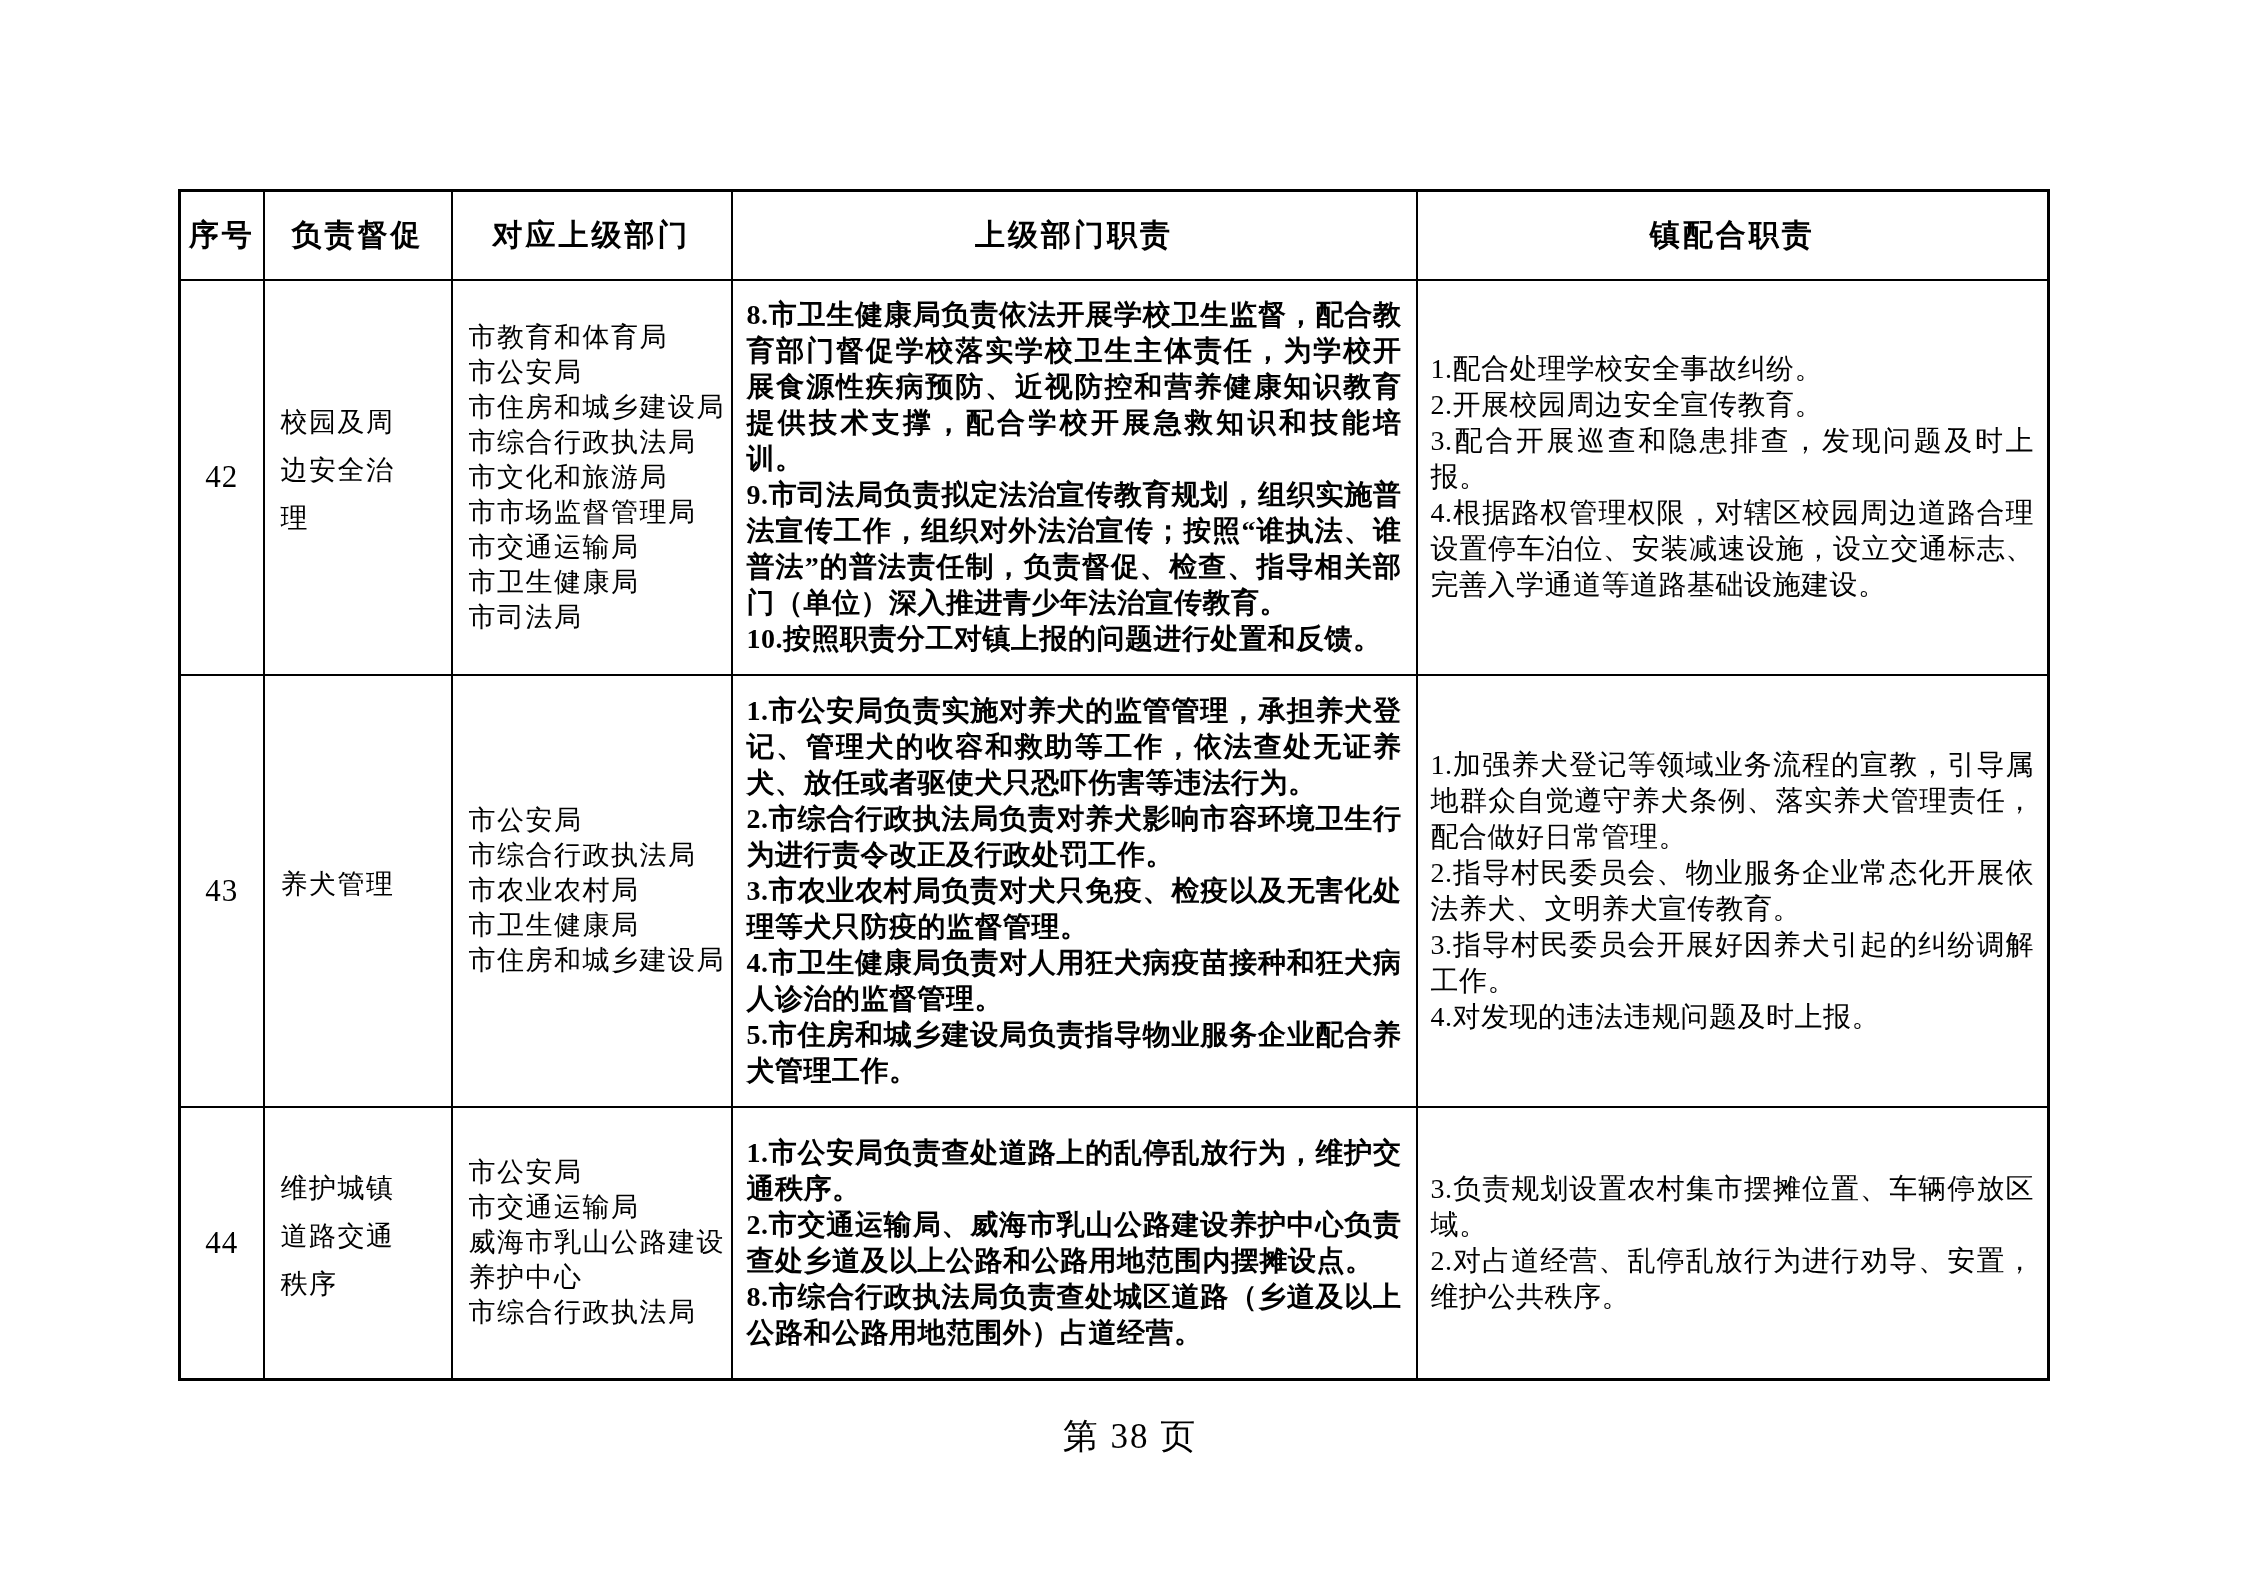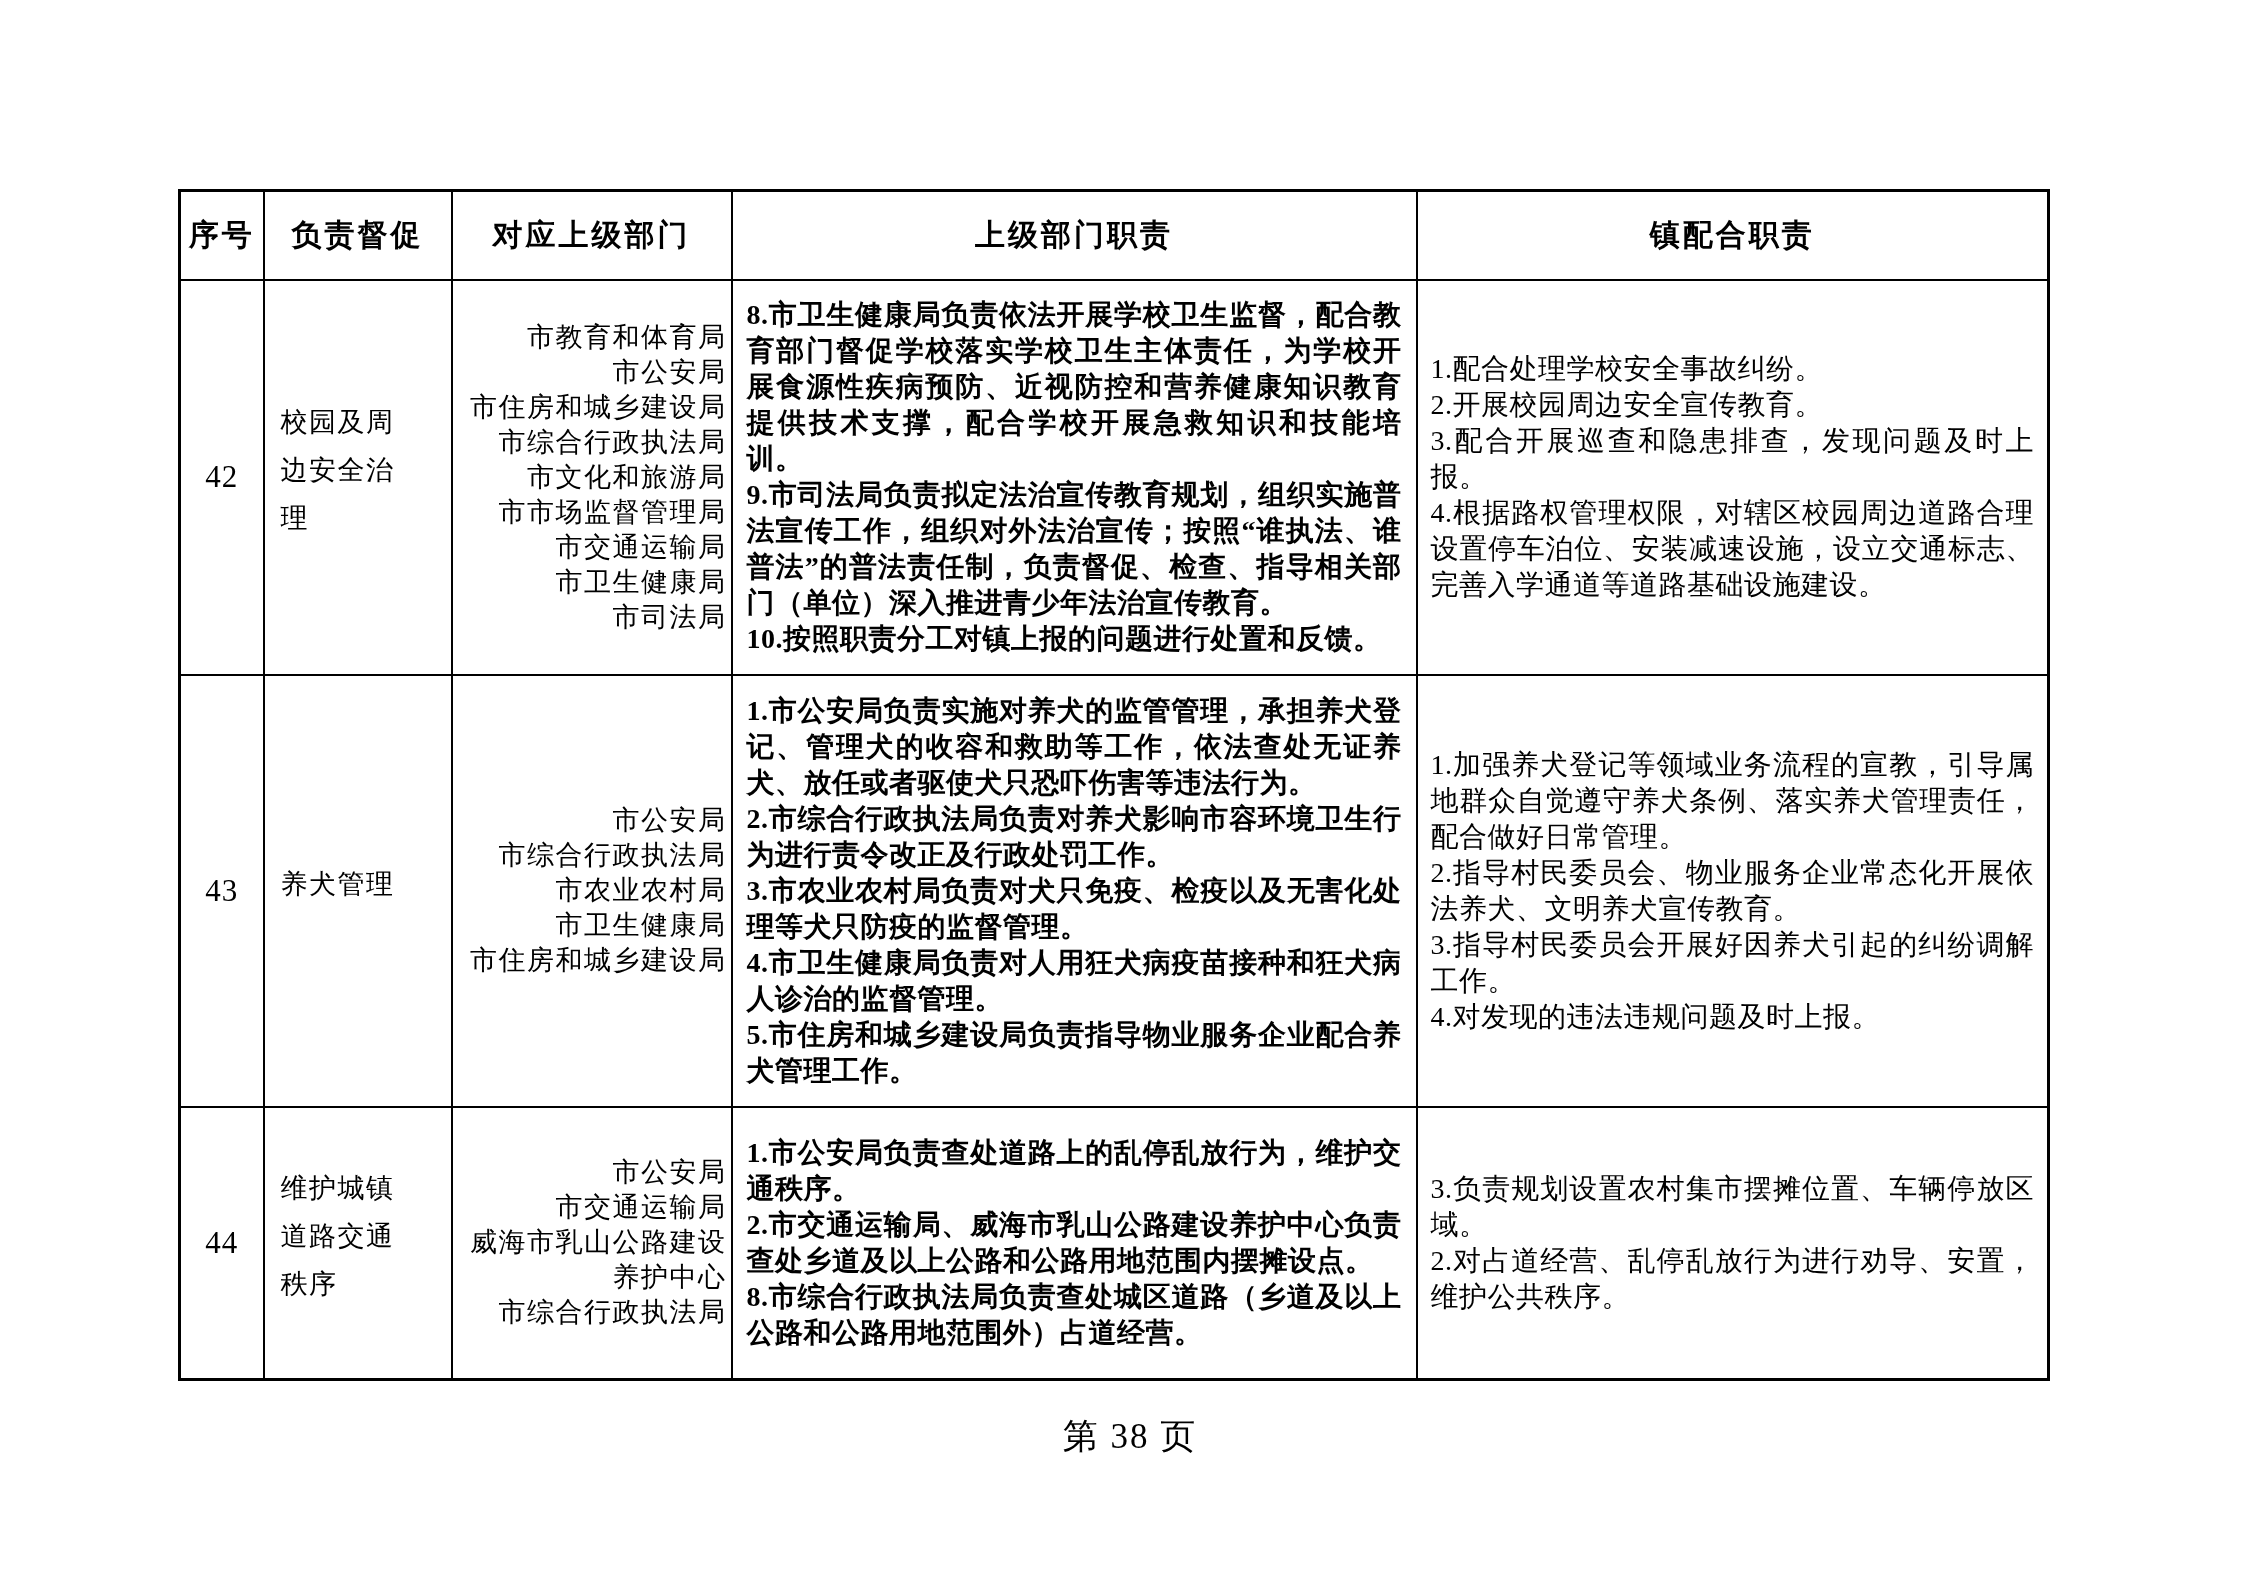--- a/index.html
+++ b/index.html
@@ -67,21 +67,21 @@
     font-weight: bold;
   }
   td.c-town {
     font-size: 28px;
     line-height: 36px;
     letter-spacing: 0.5px;
     padding: 28px 13px;
     text-align: justify;
   }
   .line-item { text-align: justify; }
-  .c-dept .line-item { text-align: right; }
+  .c-dept .line-item { text-align: left; }
   .page-footer {
     position: absolute;
     left: 8px; top: 1412px;
     width: 2244px;
     height: 50px;
     line-height: 50px;
     text-align: center;
     font-size: 35px;
     letter-spacing: 2px;
   }

